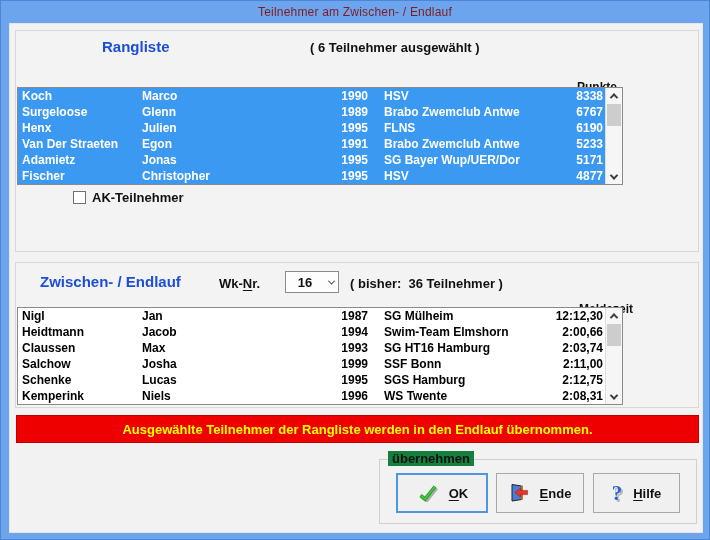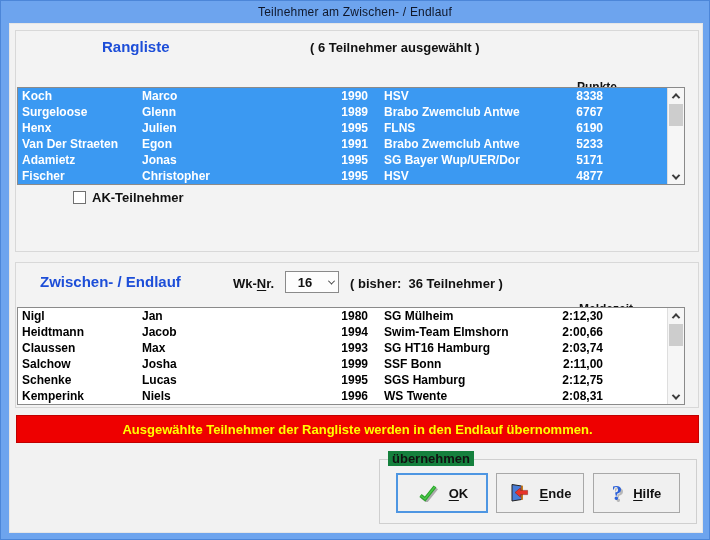--- a/index.html
+++ b/index.html
@@ -6,41 +6,41 @@
   html,body { width:710px; height:540px; }
   body { font-family:"Liberation Sans", sans-serif; }
 
   .window {
     position:relative; width:710px; height:540px;
     background:#6da4ee; border:1px solid #4c86d8; overflow:hidden;
   }
   .titlebar {
     position:absolute; left:0; top:0; width:100%; height:22px;
     display:flex; align-items:center; justify-content:center;
-    font-size:12px; color:#0f172a; letter-spacing:0.2px;
+    font-size:12px; color:#7f1d1d; letter-spacing:0.2px;
   }
   .dialog {
     position:absolute; left:8px; top:22px; width:694px; height:510px;
     background:#f2f2f2; border:1px solid #e6e6e6;
   }
   .panel {
     position:absolute; border:1px solid #d8d8d8; background:#f3f3f3;
   }
   .panel1 { left:5px; top:6px; width:684px; height:222px; }
   .panel2 { left:5px; top:238px; width:684px; height:146px; }
 
   .heading-blue {
     position:absolute; font-size:15px; font-weight:bold; color:#1d4ed8;
   }
   .lbl-bold { position:absolute; font-size:13px; font-weight:bold; color:#111; }
   .col-header { position:absolute; font-size:12px; font-weight:bold; color:#111;margin-top:12px; }
   .pre { white-space:pre; }
 
   .listbox {
-    position:absolute; left:7px; width:668px; height:98px;
+    position:absolute; left:7px; width:606px; height:98px;
     background:#ffffff; border:1px solid #8a8a8a; overflow:hidden;
   }
   .list1 { top:63px; }
   .list2 { top:283px; }
   .rows { position:absolute; left:0; top:0; right:17px; }
   .row { position:relative; height:16px; line-height:16px;
          font-size:12px; font-weight:bold; color:#000; }
   .row.sel { background:#3b99f2; color:#ffffff; }
   .row span { position:absolute; top:0; white-space:nowrap; }
   .c1 { left:4px;  width:120px; }
@@ -186,40 +186,40 @@
 
     <div class="checkrow">
       <div class="checkbox"></div>
       <span class="cap">AK-Teilnehmer</span>
     </div>
 
     <div class="panel panel2"></div>
 
     <div class="heading-blue" style="left:30px; top:249px;">Zwischen- / Endlauf</div>
 
-    <div class="lbl-bold" style="left:223px; top:252px;"><span>Wk-</span><span class="u">N</span><span>r.</span></div>
+    <div class="lbl-bold" style="left:209px; top:252px;"><span>Wk-</span><span class="u">N</span><span>r.</span></div>
 
     <div class="combo">
       <span class="val">16</span>
       <span class="arr">
           <span class="chev chev-dn"></span>
         </span>
     </div>
 
     <div class="lbl-bold pre" style="left:340px; top:252px;">( bisher:  36 Teilnehmer )</div>
     <div class="col-header" style="left:569px; top:266px;">Meldezeit</div>
 
     <div class="listbox list2">
       <div class="rows">
         <div class="row">
           <span class="c1">Nigl</span>
           <span class="c2">Jan</span>
-          <span class="c3">1980</span>
+          <span class="c3">1987</span>
           <span class="c4">SG Mülheim</span>
-          <span class="c5">2:12,30</span>
+          <span class="c5">12:12,30</span>
         </div>
         <div class="row">
           <span class="c1">Heidtmann</span>
           <span class="c2">Jacob</span>
           <span class="c3">1994</span>
           <span class="c4">Swim-Team Elmshorn</span>
           <span class="c5">2:00,66</span>
         </div>
         <div class="row">
           <span class="c1">Claussen</span>

